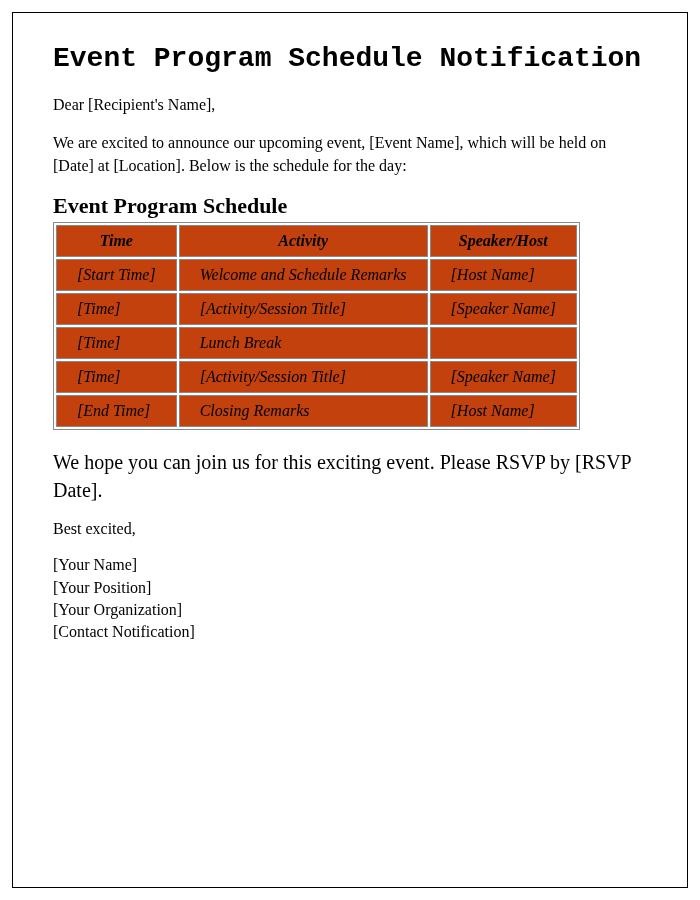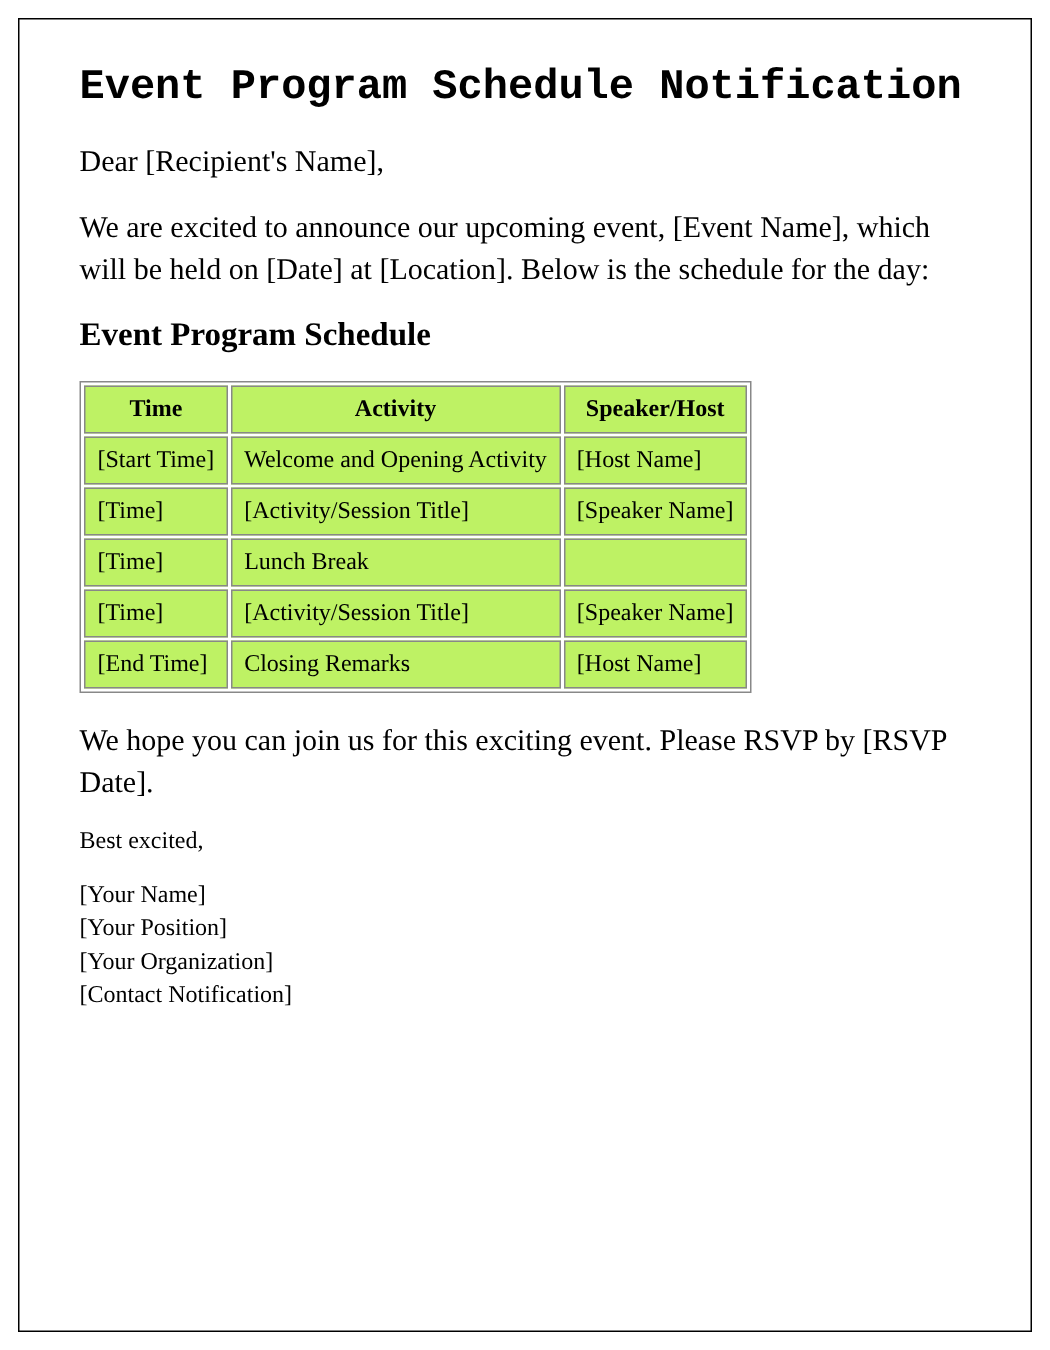--- a/index.html
+++ b/index.html
@@ -20,42 +20,43 @@
       height: 100%;
       padding: 30px 40px;
     }
     h1 {
       font-size: 28px;
       font-weight: bold;
       margin-bottom: 20px;
       font-family: Liberation Mono, monospace;
     }
     .para {
-      font-size: 20px;
+      font-size: 16px;
       line-height: 1.4;
       margin-bottom: 16px;
     }
     h2 {
       font-size: 22px;
       font-weight: bold;
       margin-top: 6px;
-      margin-bottom: 18px;
+      margin-bottom: 3px;
     }
     table {
       border-collapse: separate;
       border-spacing: 2px;
       border: 1px solid #888;
       margin-bottom: 18px;
     }
     th, td {
       border: 1px solid #888;
-      padding: 6px 8px;
+      padding: 6px 20px;
       font-size: 16px;
       text-align: left;
-      background: #bef264;
+      background: #c2410c;
+      font-style: italic;
     }
     th {
       font-weight: bold;
       text-align: center;
     }
     .closing-para {
       font-size: 20px;
       line-height: 1.4;
       margin-bottom: 16px;
     }
@@ -88,21 +89,21 @@
     <thead>
       <tr>
         <th>Time</th>
         <th>Activity</th>
         <th>Speaker/Host</th>
       </tr>
     </thead>
     <tbody>
       <tr>
         <td>[Start Time]</td>
-        <td>Welcome and Opening Activity</td>
+        <td>Welcome and Schedule Remarks</td>
         <td>[Host Name]</td>
       </tr>
       <tr>
         <td>[Time]</td>
         <td>[Activity/Session Title]</td>
         <td>[Speaker Name]</td>
       </tr>
       <tr>
         <td>[Time]</td>
         <td>Lunch Break</td>

